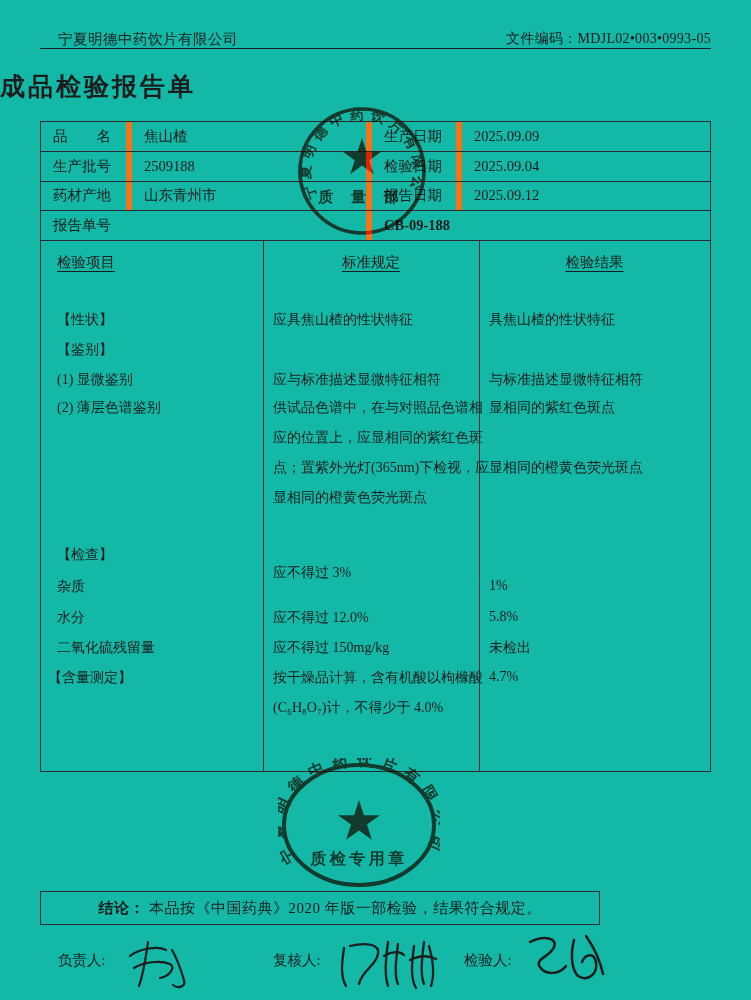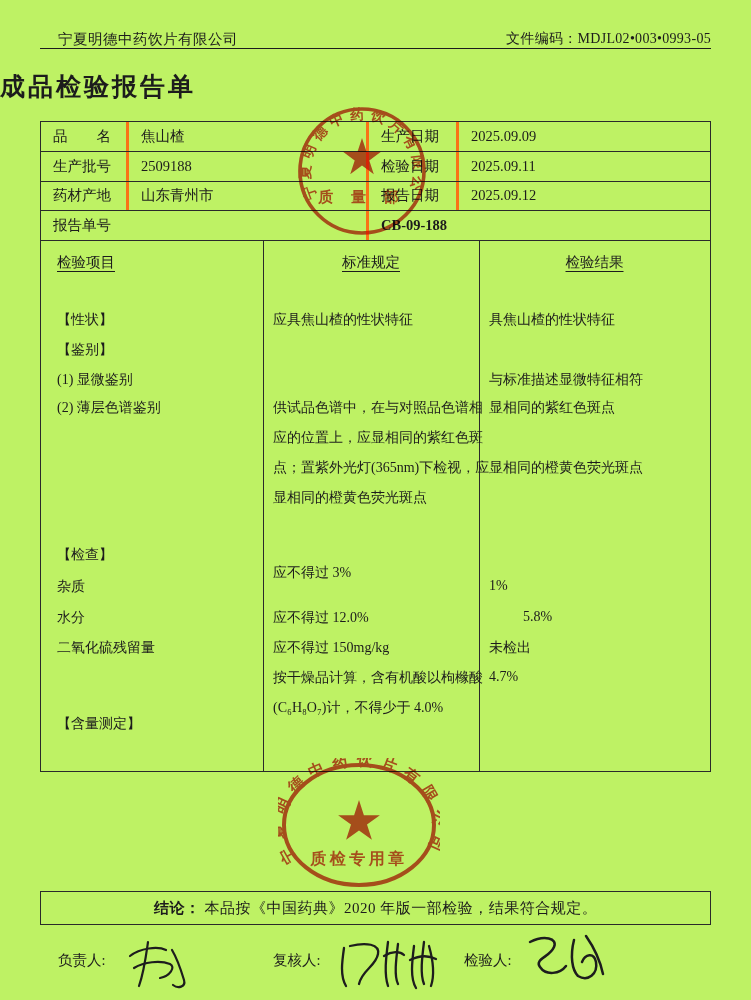--- a/index.html
+++ b/index.html
@@ -1,48 +1,48 @@
 <!DOCTYPE html>
 <html><head>
 <meta charset="utf-8">
 <style>
   html,body{margin:0;padding:0;background:#fff;}
   .page{
-    position:relative;width:751px;height:1000px;background:#bef264;
+    position:relative;width:751px;height:1000px;background:#14b8a6;
     font-family:"Liberation Serif","DejaVu Serif",serif;color:#1c1c1c;
     overflow:hidden;
   }
   
   .hdr-company{position:absolute;left:58px;top:30px;font-size:14.5px;letter-spacing:.5px;}
   .hdr-code{position:absolute;right:40px;top:30px;font-size:14px;letter-spacing:.3px;}
   .hdr-rule{position:absolute;left:40px;top:48px;width:671px;border-top:1.6px solid #1c1c1c;}
   .doc-title{position:absolute;left:0;top:70px;width:751px;text-align:left;
     font-size:25px;font-weight:bold;letter-spacing:3px;}
   
   .info-table{position:absolute;left:40px;top:121px;width:671px;height:119px;
     border:1px solid #2a2a2a;border-bottom:none;box-sizing:border-box;display:flex;flex-direction:column;}
   .info-row{display:flex;flex:1;border-top:1px solid #2a2a2a;}
   .info-row:first-child{border-top:none;}
-  .ic{display:flex;align-items:center;box-sizing:border-box;border-left:3px solid #f97316;
+  .ic{display:flex;align-items:center;box-sizing:border-box;border-left:6px solid #f97316;
       padding-left:12px;font-size:14.5px;white-space:nowrap;}
   .ic:first-child{border-left:none;}
   .w-l1{width:85px;}  .w-v1{width:240px;} .w-l2{width:90px;} .w-v2{width:254px;}
   .w-rl{width:325px;} .w-rv{width:344px;font-weight:bold;}
   
   .main-table{position:absolute;left:40px;top:240px;width:671px;height:532px;
     border:1px solid #2a2a2a;box-sizing:border-box;}
   .vline{position:absolute;top:0;bottom:0;border-left:1px solid #2a2a2a;}
   .vline.v1{left:222px;} .vline.v2{left:438px;}
   .mt-header{position:absolute;top:12px;font-size:14.5px;text-decoration:underline;text-underline-offset:4px;}
   .mt-h0{left:16px;} 
   .mt-h1{left:222px;width:216px;text-align:center;}
   .mt-h2{left:438px;width:231px;text-align:center;}
   .mt-line{position:absolute;font-size:14px;white-space:nowrap;}
   
-  .conclusion{position:absolute;left:40px;top:891px;width:671px;height:34px;
+  .conclusion{position:absolute;left:40px;top:891px;width:560px;height:34px;
     border:1px solid #2a2a2a;box-sizing:border-box;display:flex;align-items:center;justify-content:center;
     font-size:15px;letter-spacing:.5px;}
   .conclusion b{font-weight:bold;margin-right:4px;}
   
   .sig-label{position:absolute;top:951px;font-size:14.5px;}
   .sig-svg{position:absolute;}
   
   .stamp{position:absolute;mix-blend-mode:multiply;opacity:.88;pointer-events:none;}
 </style>
 </head>
@@ -61,21 +61,21 @@
     <div class="info-row">
         <div class="ic w-l1">品　　名</div>
         <div class="ic w-v1">焦山楂</div>
         <div class="ic w-l2">生产日期</div>
         <div class="ic w-v2">2025.09.09</div>
       </div>
       <div class="info-row">
         <div class="ic w-l1">生产批号</div>
         <div class="ic w-v1">2509188</div>
         <div class="ic w-l2">检验日期</div>
-        <div class="ic w-v2">2025.09.11</div>
+        <div class="ic w-v2">2025.09.04</div>
       </div>
       <div class="info-row">
         <div class="ic w-l1">药材产地</div>
         <div class="ic w-v1">山东青州市</div>
         <div class="ic w-l2">报告日期</div>
         <div class="ic w-v2">2025.09.12</div>
       </div>
       <div class="info-row">
       <div class="ic w-rl">报告单号</div>
       <div class="ic w-rv">CB-09-188</div>
@@ -89,37 +89,38 @@
     <div class="mt-header mt-h2">检验结果</div>
     <div class="mt-header mt-h1">标准规定</div>
   <div class="mt-line" style="left: 16px; top: 70px;">【性状】</div>
       <div class="mt-line" style="left: 16px; top: 100px;">【鉴别】</div>
       <div class="mt-line" style="left: 16px; top: 130px;">(1) 显微鉴别</div>
       <div class="mt-line" style="left: 16px; top: 158px;">(2) 薄层色谱鉴别</div>
       <div class="mt-line" style="left: 16px; top: 305px;">【检查】</div>
       <div class="mt-line" style="left: 16px; top: 337px;">杂质</div>
       <div class="mt-line" style="left: 16px; top: 368px;">水分</div>
       <div class="mt-line" style="left: 16px; top: 398px;">二氧化硫残留量</div>
-      <div class="mt-line" style="left: 16px; top: 428px; margin-top: 46px;">【含量测定】</div>
+      <div class="mt-line" style="left: 7px; top: 428px;">【含量测定】</div>
       <div class="mt-line" style="left: 232px; top: 70px;">应具焦山楂的性状特征</div>
+      <div class="mt-line" style="left: 232px; top: 130px;">应与标准描述显微特征相符</div>
       <div class="mt-line" style="left: 232px; top: 188px;">应的位置上，应显相同的紫红色斑</div>
       <div class="mt-line" style="left: 232px; top: 158px;">供试品色谱中，在与对照品色谱相</div>
       <div class="mt-line" style="left: 232px; top: 218px;">点；置紫外光灯(365nm)下检视，应</div>
       <div class="mt-line" style="left: 232px; top: 248px;">显相同的橙黄色荧光斑点</div>
       <div class="mt-line" style="left: 232px; top: 323px;">应不得过 3%</div>
       <div class="mt-line" style="left: 232px; top: 368px;">应不得过 12.0%</div>
       <div class="mt-line" style="left: 232px; top: 398px;">应不得过 150mg/kg</div>
       <div class="mt-line" style="left: 232px; top: 428px;">按干燥品计算，含有机酸以枸橼酸</div>
       <div class="mt-line" style="left: 232px; top: 458px;">(C₆H₈O₇)计，不得少于 4.0%</div>
       <div class="mt-line" style="left: 448px; top: 70px;">具焦山楂的性状特征</div>
       <div class="mt-line" style="left: 448px; top: 130px;">与标准描述显微特征相符</div>
       <div class="mt-line" style="left: 448px; top: 158px;">显相同的紫红色斑点</div>
       <div class="mt-line" style="left: 448px; top: 218px;">显相同的橙黄色荧光斑点</div>
       <div class="mt-line" style="left: 448px; top: 337px;">1%</div>
-      <div class="mt-line" style="left: 448px; top: 368px; margin-left: 34px;">5.8%</div>
+      <div class="mt-line" style="left: 448px; top: 368px;">5.8%</div>
       <div class="mt-line" style="left: 448px; top: 398px;">未检出</div>
       <div class="mt-line" style="left: 448px; top: 428px;">4.7%</div>
     </div>
 
   <div class="conclusion">
     <b>结论：</b>
     <span>本品按《中国药典》2020 年版一部检验，结果符合规定。</span>
   </div>
 
   <div class="sig-label" style="left:58px">负责人:</div>

